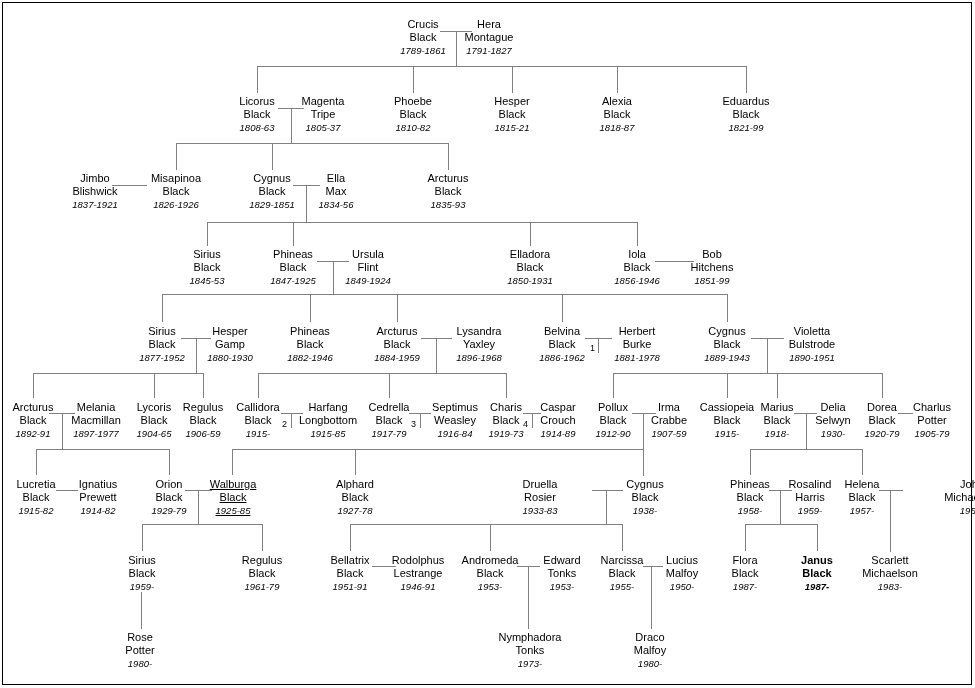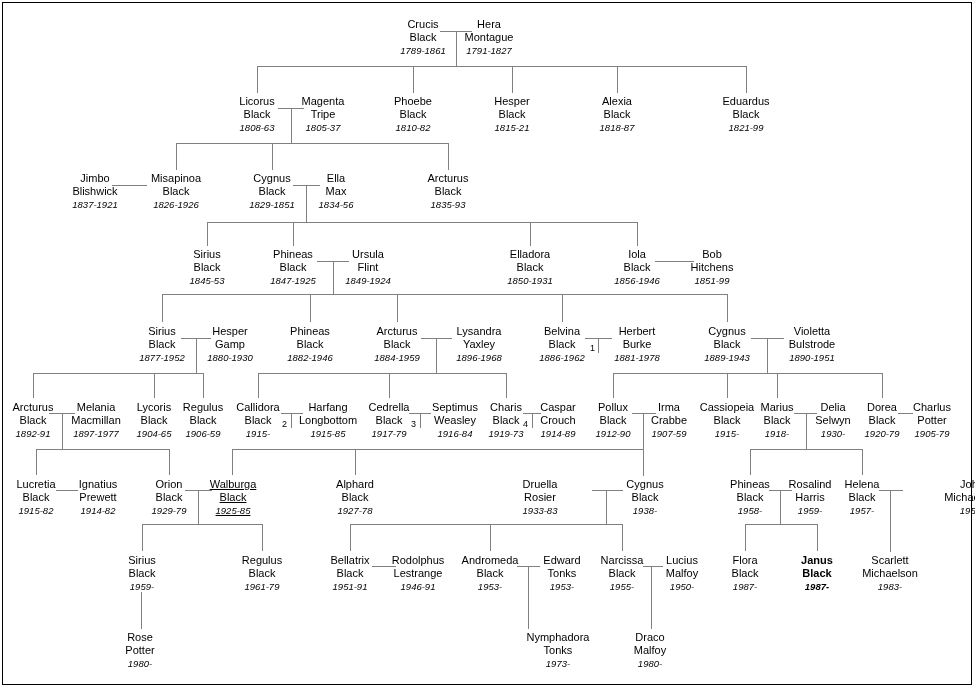--- a/index.html
+++ b/index.html
@@ -419,21 +419,21 @@
     <div class="pdates">1987-</div>
   </div>
       <div class="person" style="left: 890px; top: 554px;">
     <div class="pname"><span class="given">Scarlett</span><br><span class="surname">Michaelson</span></div>
     <div class="pdates">1983-</div>
   </div>
       <div class="person" style="left: 140px; top: 631px;">
     <div class="pname"><span class="given">Rose</span><br><span class="surname">Potter</span></div>
     <div class="pdates">1980-</div>
   </div>
-      <div class="person" style="left: 530px; top: 631px; margin-left: 28px;">
+      <div class="person" style="left: 530px; top: 631px;">
     <div class="pname"><span class="given">Nymphadora</span><br><span class="surname">Tonks</span></div>
     <div class="pdates">1973-</div>
   </div>
       <div class="person" style="left: 650px; top: 631px;">
     <div class="pname"><span class="given">Draco</span><br><span class="surname">Malfoy</span></div>
     <div class="pdates">1980-</div>
   </div>
     </div>
   <div class="outer-border"></div>
 </div>

